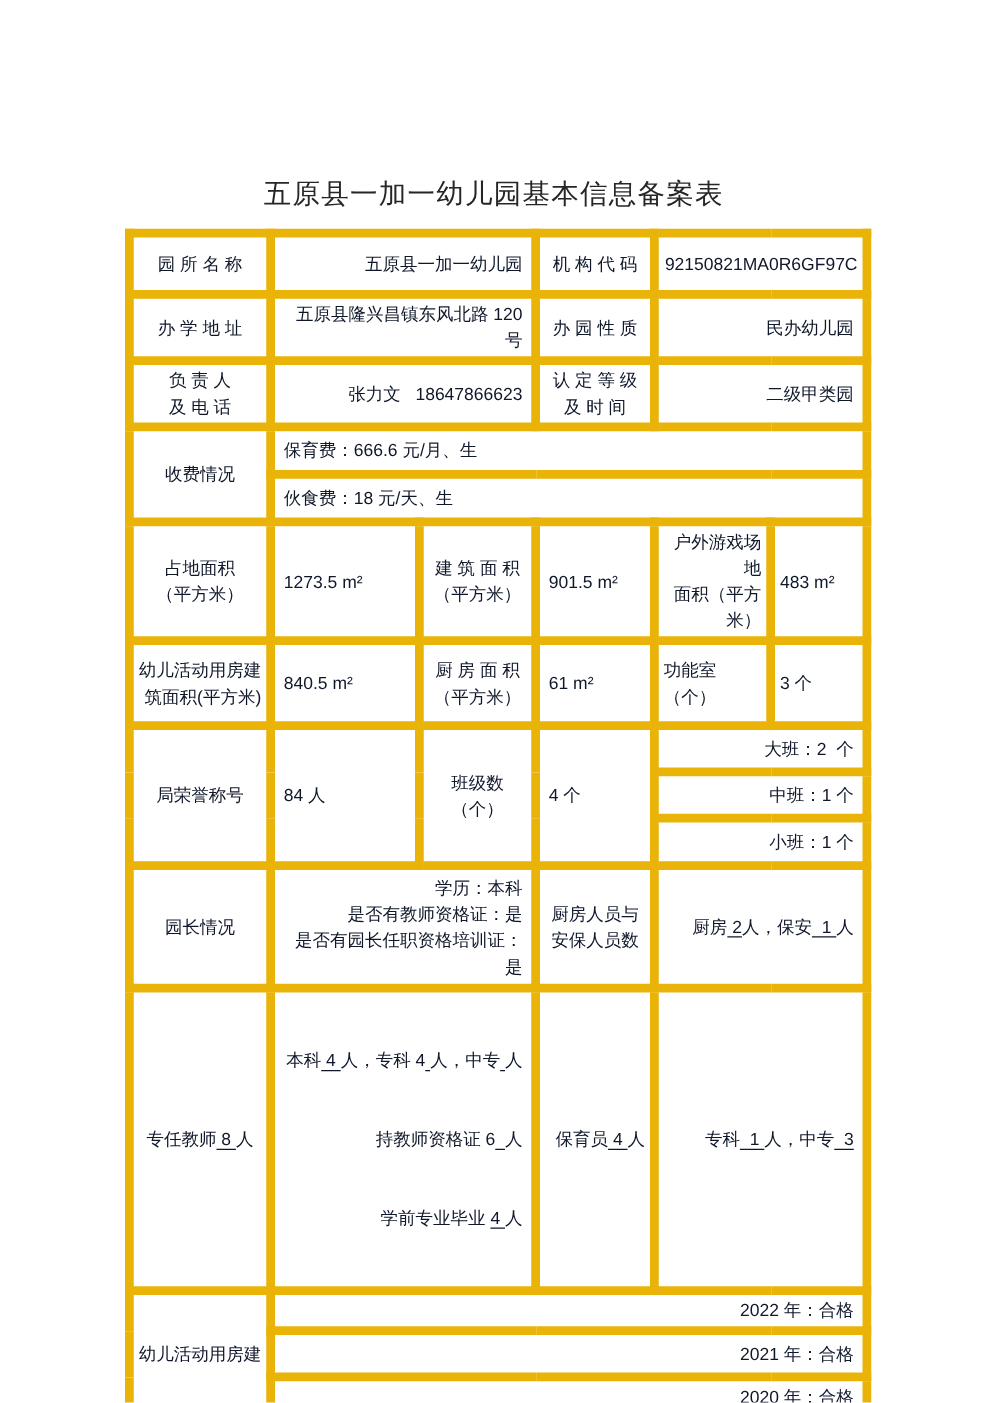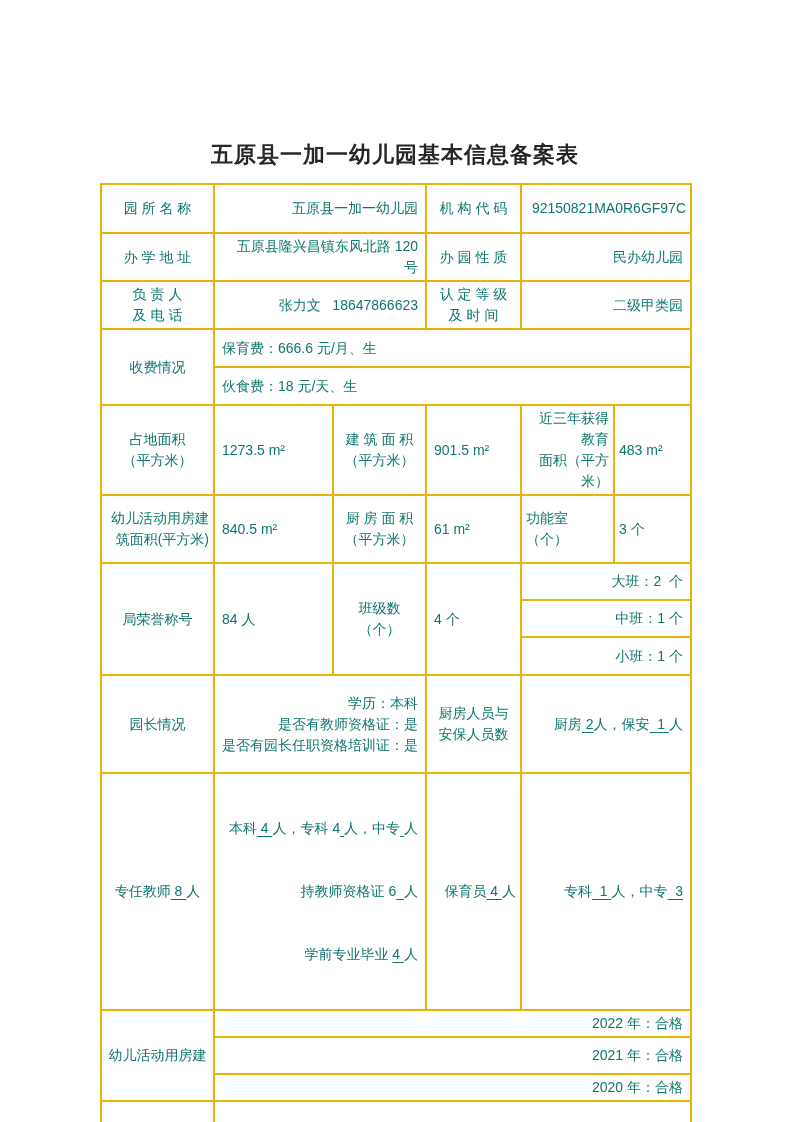--- a/index.html
+++ b/index.html
@@ -3,28 +3,28 @@
 <meta charset="utf-8">
 <style>
   html,body{margin:0;padding:0;}
   body{
     width:793px;height:1122px;background:#ffffff;position:relative;
     font-family:"Liberation Sans","DejaVu Sans",sans-serif;
     color:#333;
   }
   .page-title{
     position:absolute;top:140px;left:100px;width:590px;
-    text-align:center;font-size:22px;font-weight:bold;color:#262626;
+    text-align:center;font-size:22px;font-weight:normal;color:#262626;
     letter-spacing:1px;
   }
   .table-wrap{position:absolute;top:183px;left:100px;}
   table{border-collapse:collapse;table-layout:fixed;width:590px;}
   td{
-    border:2px solid #eab308;
-    font-size:14px;line-height:1.5;color:#0f766e;
+    border:7px solid #eab308;
+    font-size:14px;line-height:1.5;color:#0f172a;
     padding:2px 7px;vertical-align:middle;
     white-space:pre-wrap;word-break:break-all;overflow:hidden;
   }
   .lbl{text-align:center;padding:2px 3px;}
   .val{text-align:right;}
   .ctr{text-align:left;}
   .tight{padding:2px 4px;}
   .u{text-decoration:underline;text-underline-offset:3px;}
 </style>
 </head>
@@ -75,21 +75,21 @@
       <td class="ctr" colspan="5">伙食费：18 元/天、生</td>
     </tr>
 
     <tr style="height:49px">
       <td class="lbl">占地面积
 （平方米）</td>
       <td class="ctr">1273.5 m²</td>
       <td class="lbl">建 筑 面 积
 （平方米）</td>
       <td class="ctr">901.5 m²</td>
-      <td class="val tight">近三年获得教育
+      <td class="val tight">户外游戏场地
 面积（平方米）</td>
       <td class="ctr tight">483 m²</td>
     </tr>
 
     <tr style="height:68px">
       <td class="val tight">幼儿活动用房建
 筑面积(平方米)</td>
       <td class="ctr">840.5 m²</td>
       <td class="lbl">厨 房 面 积
 （平方米）</td>

